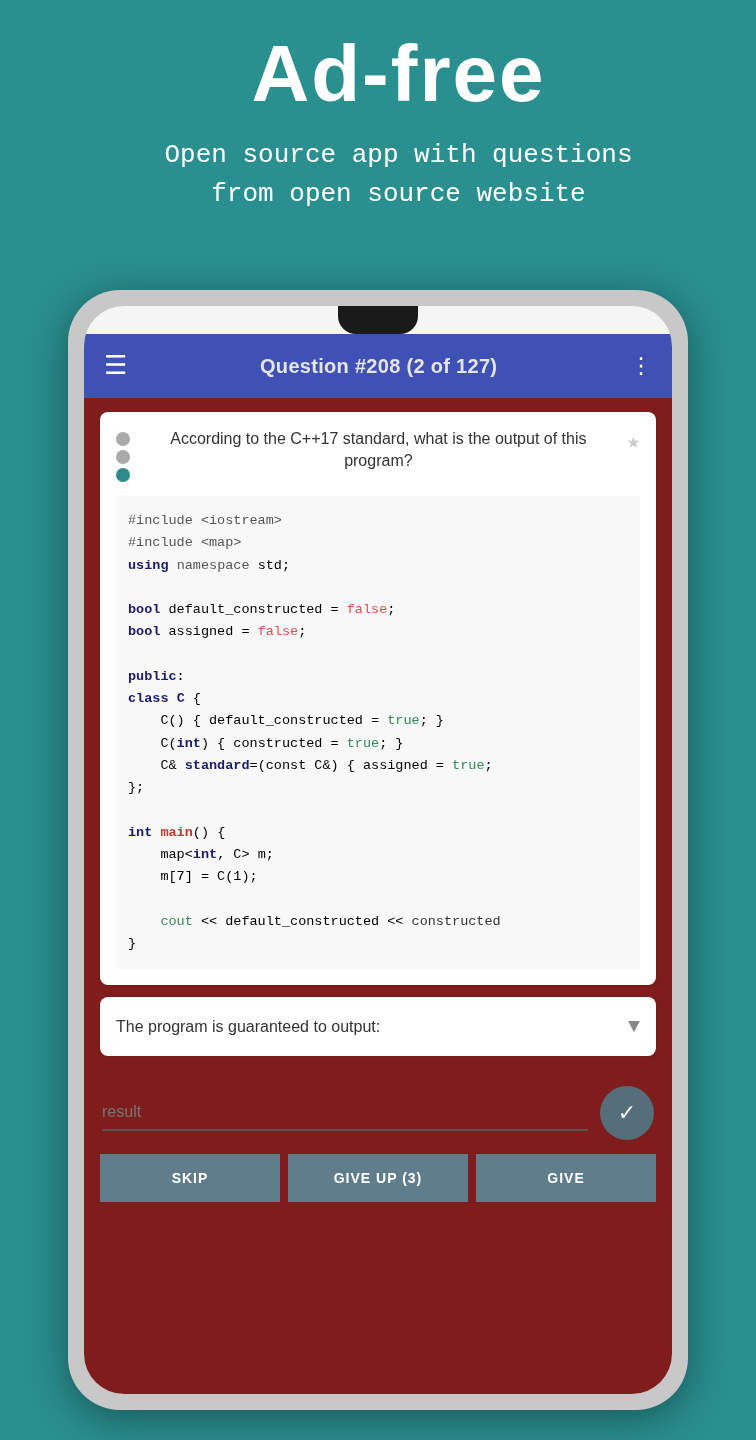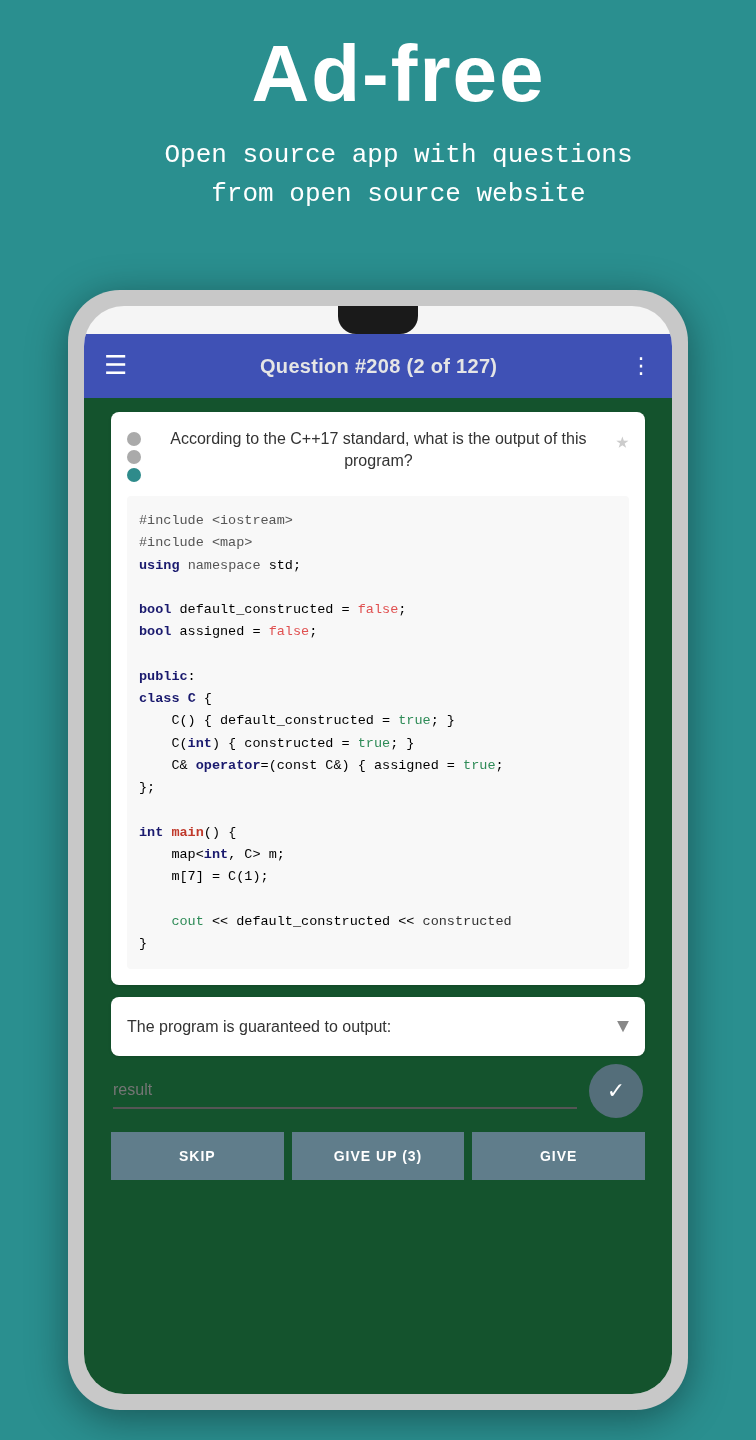--- a/index.html
+++ b/index.html
@@ -112,24 +112,24 @@
 
     .more-icon {
       color: white;
       font-size: 22px;
       cursor: pointer;
       flex-shrink: 0;
     }
 
     
     .content-area {
-      background: #14532d;
+      background: #7f1d1d;
       height: calc(100% - 92px);
       overflow-y: auto;
-      padding: 14px 27px;
+      padding: 14px 16px;
     }
 
     
     .question-card {
       background: white;
       border-radius: 8px;
       padding: 16px;
       margin-bottom: 12px;
       box-shadow: 0 1px 3px rgba(0,0,0,0.15);
     }
@@ -194,21 +194,21 @@
     .c-class-name { color: #1a1a6e; font-weight: bold; }
     .c-function { color: #c0392b; font-weight: bold; }
     .c-io { color: #2e8b57; }
     .c-normal { color: #333; }
 
     
     .dropdown-card {
       background: white;
       border-radius: 8px;
       padding: 18px 16px;
-      margin-bottom: 8px;
+      margin-bottom: 30px;
       box-shadow: 0 1px 3px rgba(0,0,0,0.15);
       display: flex;
       align-items: center;
       justify-content: space-between;
     }
 
     .dropdown-text {
       font-family: Arial, sans-serif;
       font-size: 16px;
       color: #333;
@@ -321,21 +321,21 @@
           <span class="code-line"><span class="c-include">#include &lt;map&gt;</span></span>
           <span class="code-line"><span class="c-keyword">using</span> <span class="c-namespace">namespace</span> std;</span>
           <span class="code-line"> </span>
           <span class="code-line"><span class="c-keyword">bool</span> default_constructed = <span class="c-value-false">false</span>;</span>
           <span class="code-line"><span class="c-keyword">bool</span> assigned = <span class="c-value-false">false</span>;</span>
           <span class="code-line"> </span>
           <span class="code-line"><span class="c-keyword">public</span>:</span>
           <span class="code-line"><span class="c-keyword">class</span> <span class="c-class-name">C</span> {</span>
           <span class="code-line">    C() { default_constructed = <span class="c-value-true">true</span>; }</span>
           <span class="code-line">    C(<span class="c-keyword">int</span>) { constructed = <span class="c-value-true">true</span>; }</span>
-          <span class="code-line">    C&amp; <span class="c-keyword">operator</span>=(const C&amp;) { assigned = <span class="c-value-true">true</span>;</span>
+          <span class="code-line">    C&amp; <span class="c-keyword">standard</span>=(const C&amp;) { assigned = <span class="c-value-true">true</span>;</span>
           <span class="code-line">};</span>
           <span class="code-line"> </span>
           <span class="code-line"><span class="c-keyword">int</span> <span class="c-function">main</span>() {</span>
           <span class="code-line">    map&lt;<span class="c-keyword">int</span>, C&gt; m;</span>
           <span class="code-line">    m[7] = C(1);</span>
           <span class="code-line"> </span>
           <span class="code-line">    <span class="c-io">cout</span> &lt;&lt; default_constructed &lt;&lt; <span class="c-normal">constructed</span></span>
           <span class="code-line">}</span>
         </div>
       </div>

